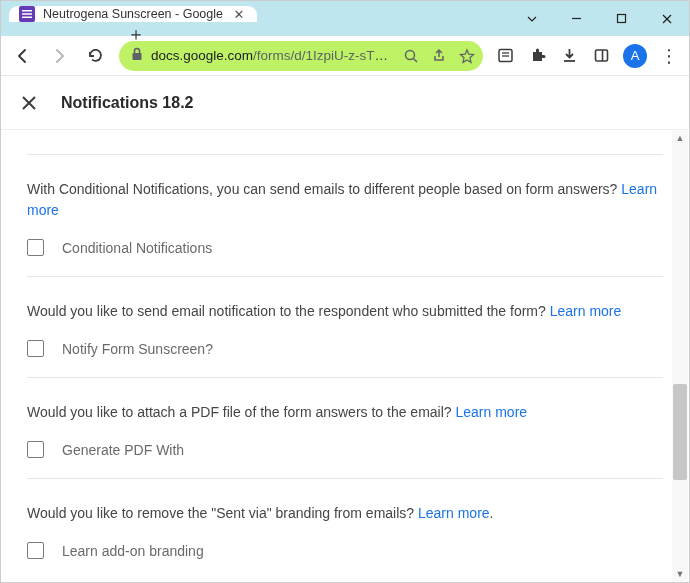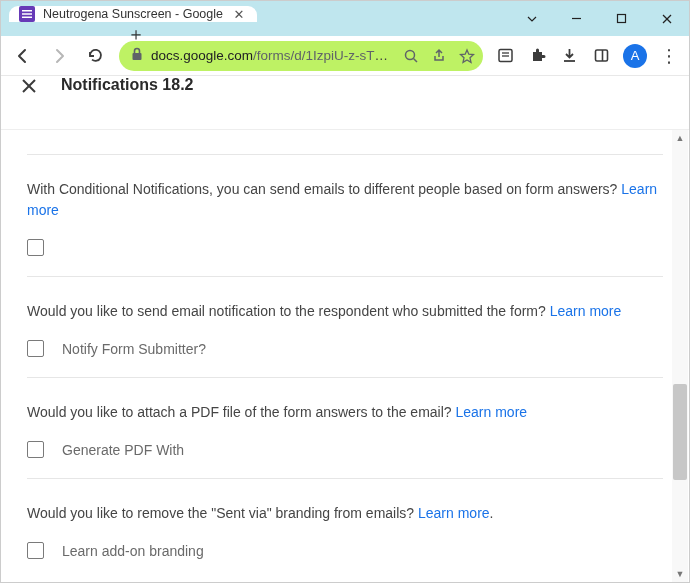--- a/index.html
+++ b/index.html
@@ -133,21 +133,21 @@
     background: #1a73e8; color: #fff;
     display: flex; align-items: center; justify-content: center;
     font-size: 13px; font-weight: 500;
     margin: 0 4px;
   }
   .menu-dots { width: 28px; height: 28px; display: flex; align-items: center; justify-content: center; color: #3c3c3c; font-size: 18px; }
   
   .dialog-header {
     height: 54px;
     display: flex;
-    align-items: flex-start;
+    align-items: center;
     padding: 0 18px;
     gap: 22px;
     border-bottom: 1px solid #eee;
     background: #fff;
   }
   .dialog-close {
     font-size: 18px; color: #3a3a3a;
     width: 20px; height: 20px;
     display: flex; align-items: center; justify-content: center;
   }
@@ -344,28 +344,29 @@
   </div>
   <div class="dialog-title">Notifications 18.2</div>
 </div>
 
 <div class="content-wrap">
   <div class="content">
     <div class="section">
       <p class="desc"><span>With Conditional Notifications, you can send emails to different people based on form answers? </span><a href="#">Learn more</a><span></span></p>
       <div class="check-row">
         <div class="checkbox"></div>
+        <span class="check-label">Conditional Notifications</span>
       </div>
     </div>
 
     <div class="section">
       <p class="desc"><span>Would you like to send email notification to the respondent who submitted the form? </span><a href="#">Learn more</a><span></span></p>
       <div class="check-row">
         <div class="checkbox"></div>
-        <span class="check-label">Notify Form Submitter?</span>
+        <span class="check-label">Notify Form Sunscreen?</span>
       </div>
     </div>
 
     <div class="section">
       <p class="desc"><span>Would you like to attach a PDF file of the form answers to the email? </span><a href="#">Learn more</a><span></span></p>
       <div class="check-row">
         <div class="checkbox"></div>
         <span class="check-label">Generate PDF With</span>
       </div>
     </div>

